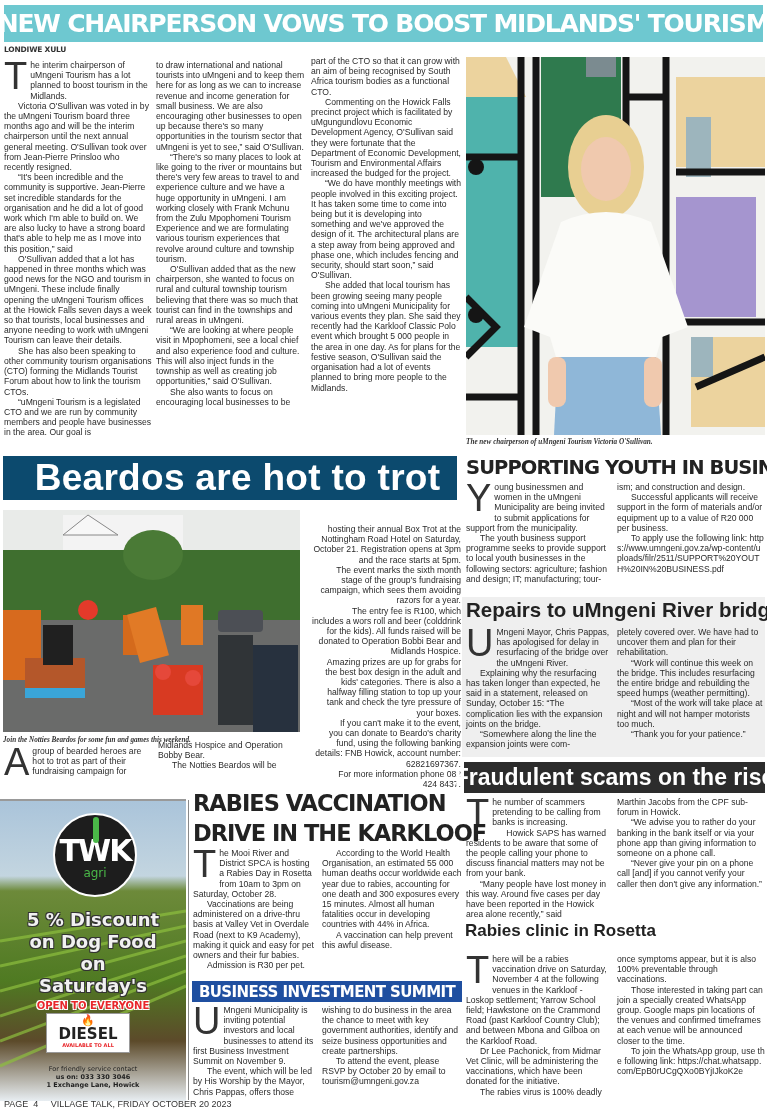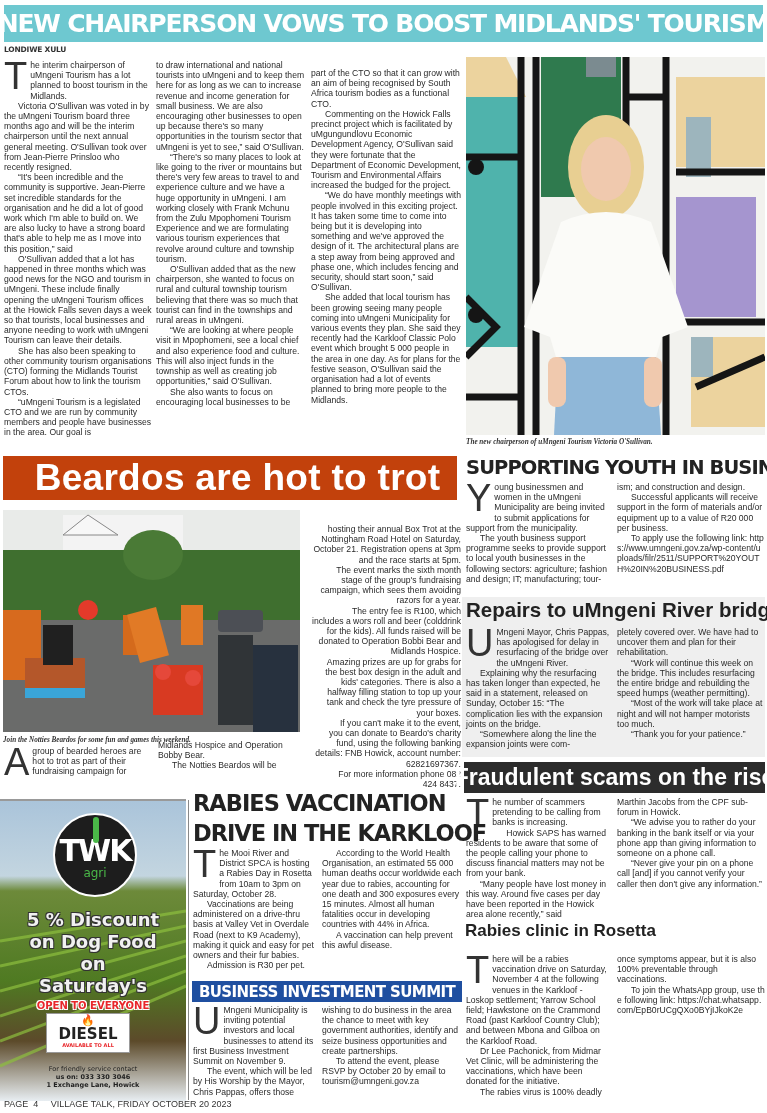--- a/index.html
+++ b/index.html
@@ -12,21 +12,21 @@
   .dropcap { float: left; font-family: "Liberation Sans", sans-serif; font-weight: normal; font-size: 38px; line-height: 30px; margin: 1px 3px 0 0; color: #333; }
 
   
   .banner-top { left: 4px; top: 5px; width: 759px; height: 37px; background: #6ec8d0; color: #fff; display: flex; align-items: center; justify-content: center;
     font-family: "DejaVu Sans", sans-serif; font-weight: bold; font-size: 25px; letter-spacing: -1.2px; transform-origin: left; white-space: nowrap; }
   .byline { left: 4px; top: 45px; font-family: "DejaVu Sans", sans-serif; font-size: 7.5px; font-weight: bold; color: #333; letter-spacing: -0.2px; }
 
   .col { position: absolute; }
   .photo-main { left: 466px; top: 57px; width: 299px; height: 378px; overflow: hidden; }
   .caption { font-family: Liberation Serif, serif; font-style: italic; font-weight: bold; font-size: 7.2px; color: #333; white-space: nowrap; }
-  .banner-beardos { left: 3px; top: 456px; width: 454px; height: 44px; background: #c2410c; color: #fff; font-family: "Liberation Sans", sans-serif; font-weight: bold; font-size: 37px; letter-spacing: 0.3px; display: flex; align-items: center; justify-content: center; white-space: nowrap; padding-left: 15px; }
+  .banner-beardos { left: 3px; top: 456px; width: 454px; height: 44px; background: #0c4a6e; color: #fff; font-family: "Liberation Sans", sans-serif; font-weight: bold; font-size: 37px; letter-spacing: 0.3px; display: flex; align-items: center; justify-content: center; white-space: nowrap; padding-left: 15px; }
 
   .h-black { font-family: "DejaVu Sans", sans-serif; font-weight: bold; color: #222; white-space: nowrap; letter-spacing: -1px; }
 
   .repairs-box { left: 462px; top: 597px; width: 303px; height: 160px; background: #efefef; }
   .scams-bar { left: 464px; top: 762px; width: 301px; height: 31px; background: #2c2c2c; color: #fff; font-family: "Liberation Sans", sans-serif; font-weight: bold; font-size: 23px; display: flex; align-items: center; justify-content: center; white-space: nowrap; }
   .summit-bar { left: 192px; top: 981px; width: 270px; height: 21px; background: #1f4fa0; color: #fff; font-family: "DejaVu Sans", sans-serif; font-weight: bold; font-size: 15px; letter-spacing: -0.6px; display: flex; align-items: center; justify-content: center; white-space: nowrap; }
 
   .ad-border-v { left: 188px; top: 800px; width: 1px; height: 300px; background: #888; }
   .ad-top-line { left: 0; top: 799px; width: 186px; height: 2px; background: #999; }
   .ad { left: 0; top: 801px; width: 186px; height: 300px; overflow: hidden; background: linear-gradient(#aac4da 0%, #c3d5e0 25%, #6d8a3a 30%, #4f7a22 60%, #5c4a2a 80%, #e8eef2 100%); }
@@ -47,21 +47,21 @@
   <p>She has also been speaking to other community tourism organisations (CTO) forming the Midlands Tourist Forum about how to link the tourism CTOs.</p>
   <p>“uMngeni Tourism is a legislated CTO and we are run by community members and people have businesses in the area. Our goal is</p>
 </div>
 <div class="col txt" style="left:156px; top:60px; width:150px;">
   <p class="first">to draw international and national tourists into uMngeni and to keep them here for as long as we can to increase revenue and income generation for small business. We are also encouraging other businesses to open up because there's so many opportunities in the tourism sector that uMngeni is yet to see,” said O'Sullivan.</p>
   <p>“There's so many places to look at like going to the river or mountains but there's very few areas to travel to and experience culture and we have a huge opportunity in uMngeni. I am working closely with Frank Mchunu from the Zulu Mpophomeni Tourism Experience and we are formulating various tourism experiences that revolve around culture and township tourism.</p>
   <p>O'Sullivan added that as the new chairperson, she wanted to focus on rural and cultural township tourism believing that there was so much that tourist can find in the townships and rural areas in uMngeni.</p>
   <p>“We are looking at where people visit in Mpophomeni, see a local chief and also experience food and culture. This will also inject funds in the township as well as creating job opportunities,” said O'Sullivan.</p>
   <p>She also wants to focus on encouraging local businesses to be</p>
 </div>
-<div class="col txt" style="left:311px; top:68px; width:150px;">
+<div class="col txt" style="left:311px; top:56px; width:150px;">
   <p class="first">part of the CTO so that it can grow with an aim of being recognised by South Africa tourism bodies as a functional CTO.</p>
   <p>Commenting on the Howick Falls precinct project which is facilitated by uMgungundlovu Economic Development Agency, O'Sullivan said they were fortunate that the Department of Economic Development, Tourism and Environmental Affairs increased the budged for the project.</p>
   <p>“We do have monthly meetings with people involved in this exciting project. It has taken some time to come into being but it is developing into something and we've approved the design of it. The architectural plans are a step away from being approved and phase one, which includes fencing and security, should start soon,” said O'Sullivan.</p>
   <p>She added that local tourism has been growing seeing many people coming into uMngeni Municipality for various events they plan. She said they recently had the Karkloof Classic Polo event which brought 5 000 people in the area in one day. As for plans for the festive season, O'Sullivan said the organisation had a lot of events planned to bring more people to the Midlands.</p>
 </div>
 
 <div class="abs photo-main">
   <svg width="299" height="378" viewBox="0 0 299 378">
     <rect width="299" height="378" fill="#f2f2ee"></rect>
     <rect x="0" y="30" width="55" height="260" fill="#4fb3ac"></rect>
@@ -181,20 +181,21 @@
 </div>
 
 <div class="abs" style="left:465px; top:921px; font-family:'Liberation Sans',sans-serif; font-weight:bold; font-size:17px; color:#222; white-space:nowrap;">Rabies clinic in Rosetta</div>
 <div class="col txt" style="left:466px; top:954px; width:146px;">
   <p class="first"><span class="dropcap">T</span><span>here will be a rabies vaccination drive on Saturday, November 4 at the following venues in the Karkloof - Loskop settlement; Yarrow School field; Hawkstone on the Crammond Road (past Karkloof Country Club); and between Mbona and Gilboa on the Karkloof Road.</span></p>
   <p>Dr Lee Pachonick, from Midmar Vet Clinic, will be administering the vaccinations, which have been donated for the initiative.</p>
   <p>The rabies virus is 100% deadly</p>
 </div>
 <div class="col txt" style="left:617px; top:954px; width:148px; word-break:break-all;">
   <p class="first" style="word-break:normal;">once symptoms appear, but it is also 100% preventable through vaccinations.</p>
+  <p style="word-break:normal;">Those interested in taking part can join a specially created WhatsApp group. Google maps pin locations of the venues and confirmed timeframes at each venue will be announced closer to the time.</p>
   <p>To join the WhatsApp group, use the following link: https://chat.whatsapp.com/EpB0rUCgQXo0BYjIJkoK2e</p>
 </div>
 
 <div class="abs h-black" style="left:193px; top:788px; font-size:22.5px; line-height:30px; letter-spacing:-1px;">
   <div>RABIES VACCINATION</div>
   <div>DRIVE IN THE KARKLOOF</div>
 </div>
 <div class="col txt" style="left:193px; top:848px; width:122px;">
   <p class="first"><span class="dropcap">T</span><span>he Mooi River and District SPCA is hosting a Rabies Day in Rosetta from 10am to 3pm on Saturday, October 28.</span></p>
   <p>Vaccinations are being administered on a drive-thru basis at Valley Vet in Overdale Road (next to K9 Academy), making it quick and easy for pet owners and their fur babies.</p>

